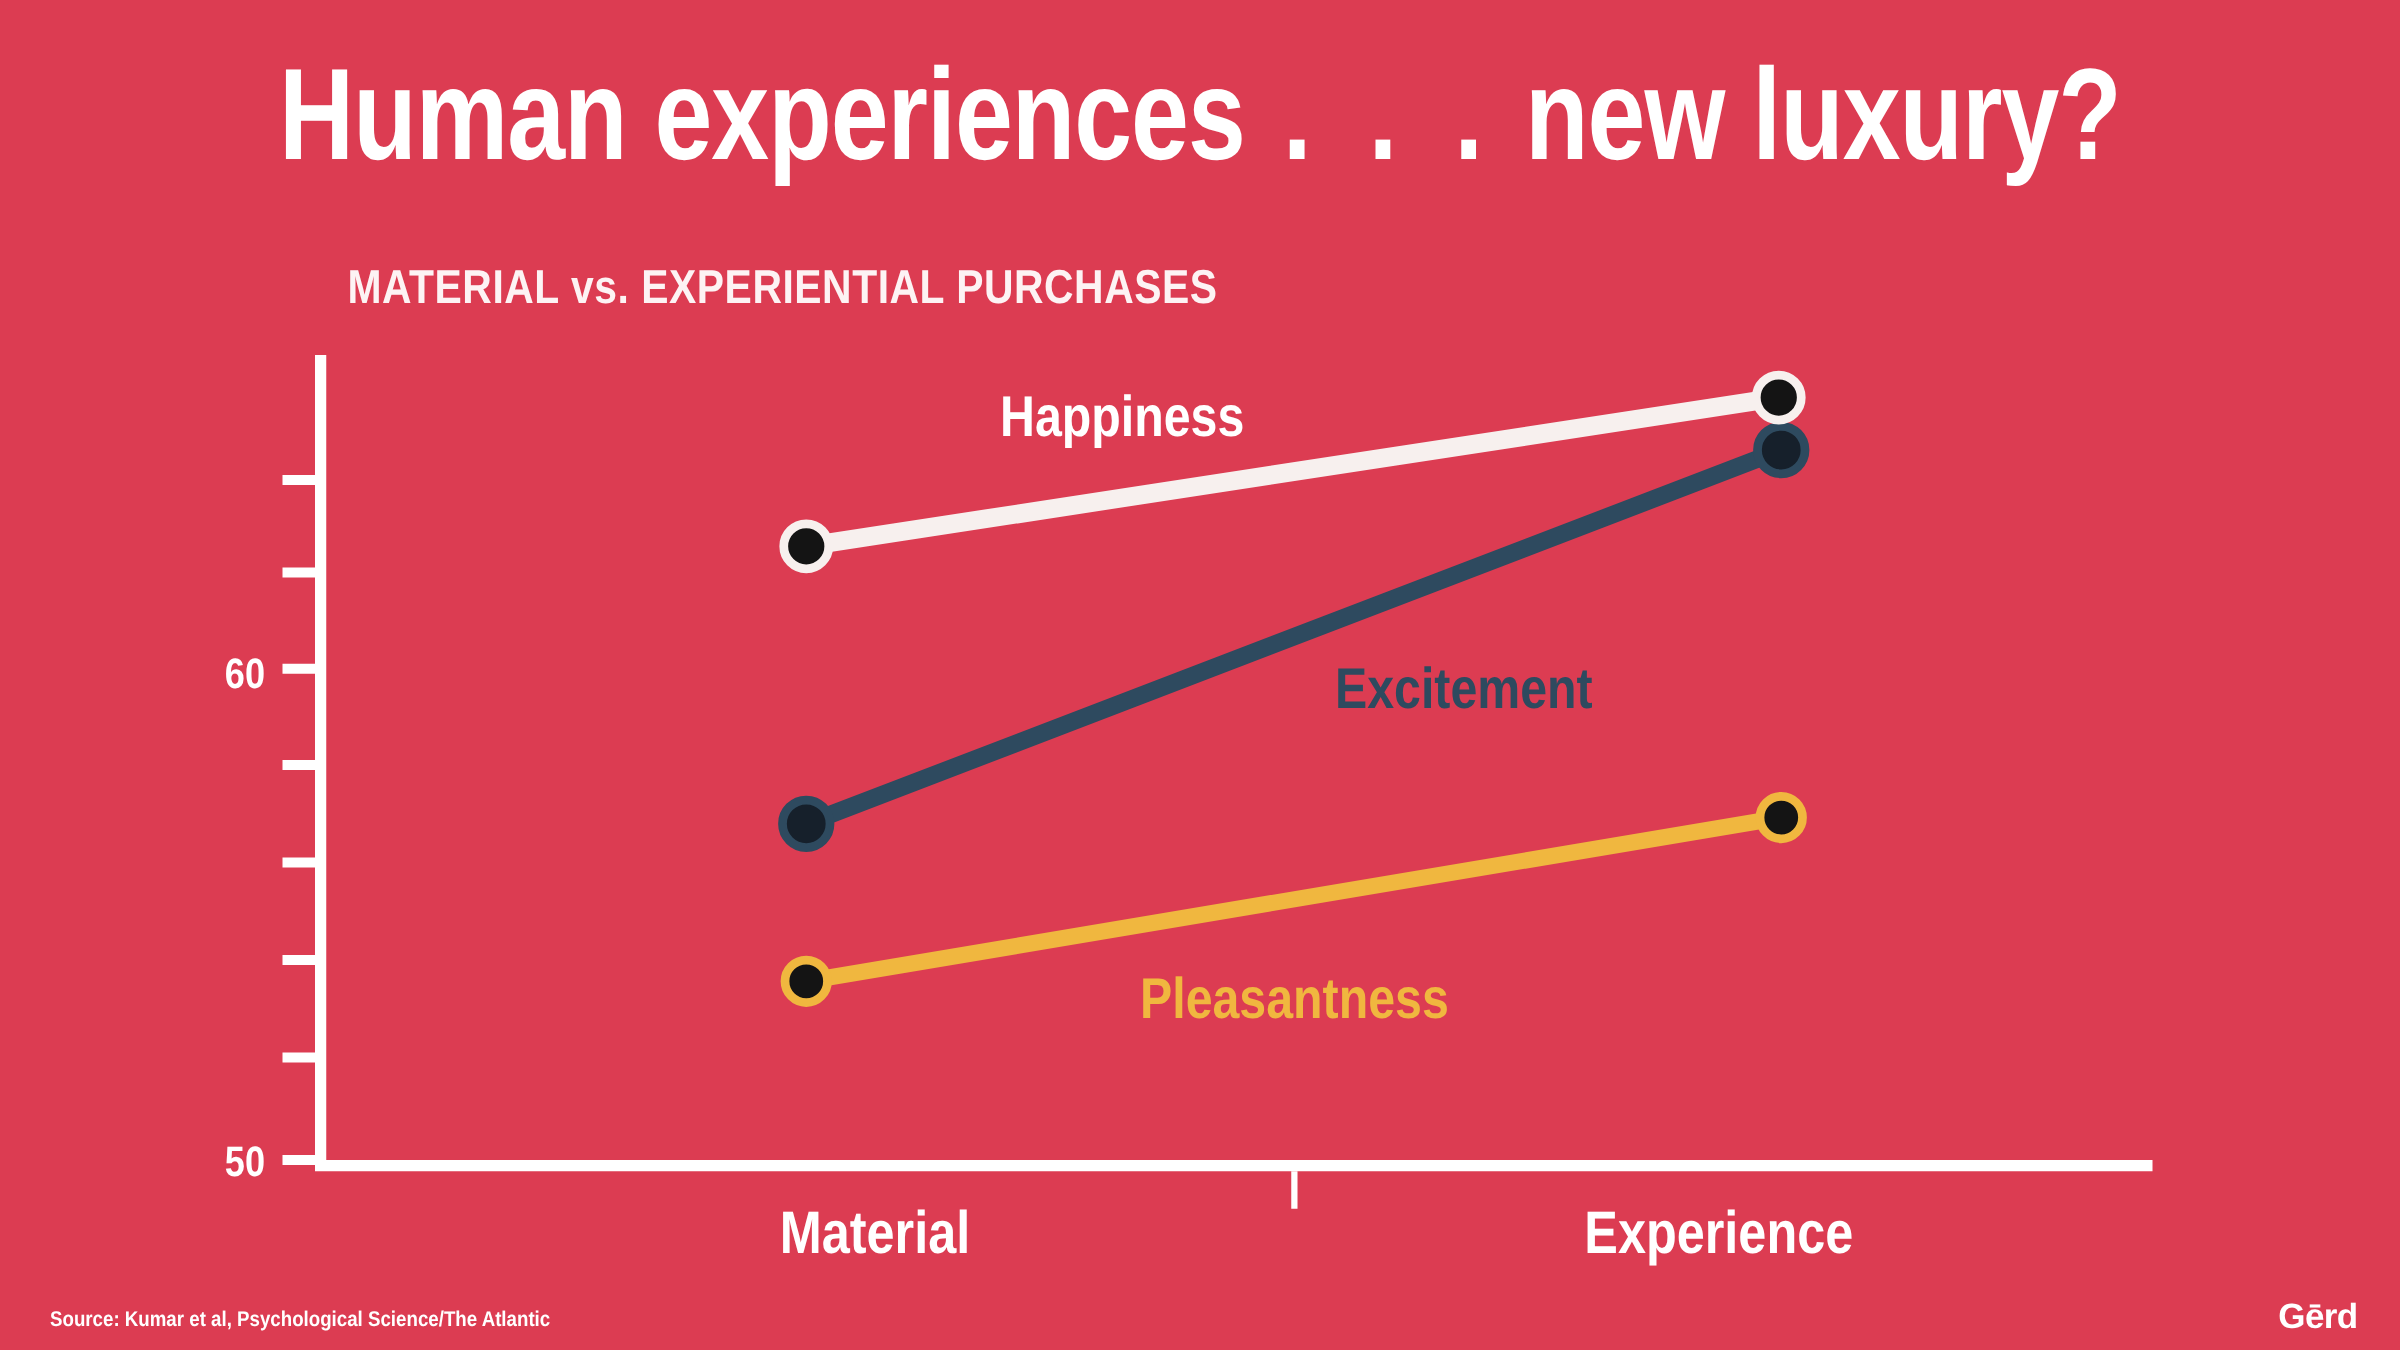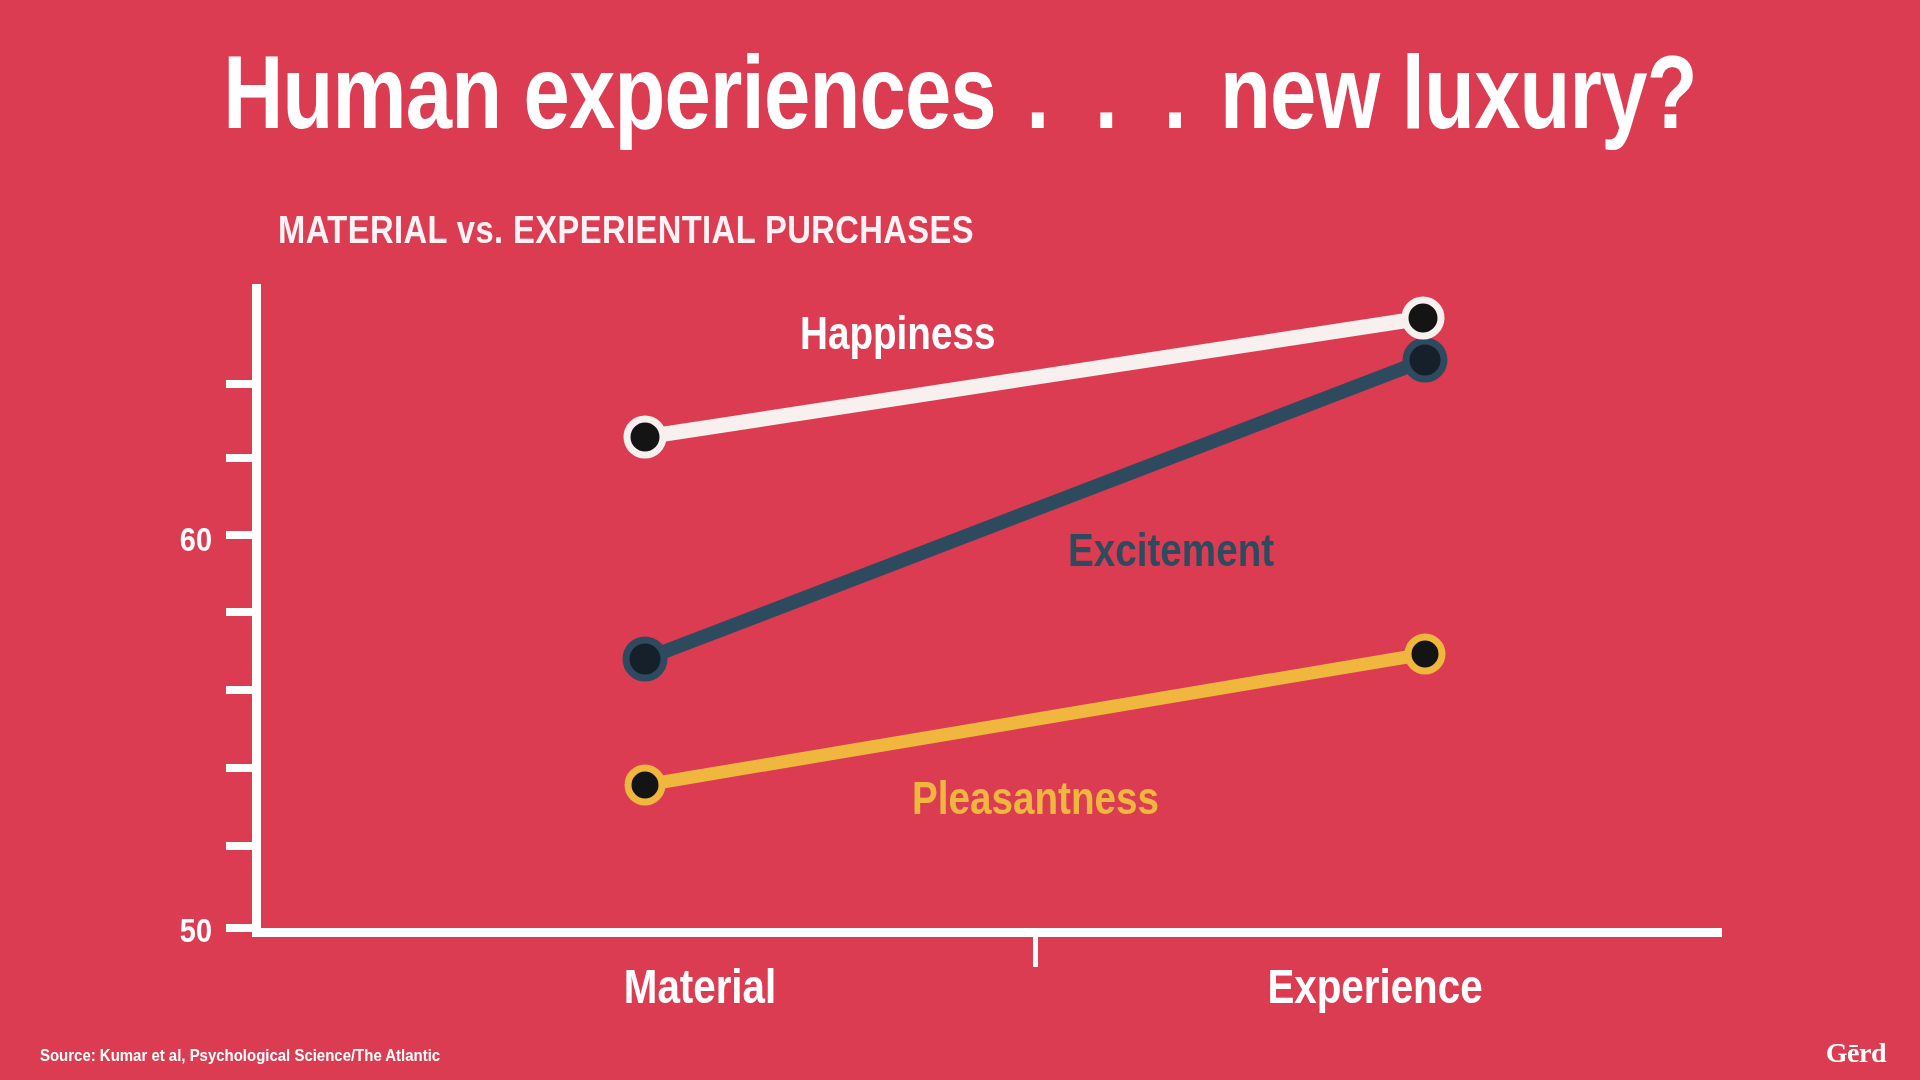--- a/index.html
+++ b/index.html
@@ -120,21 +120,21 @@
     line-height: 19px;
     transform: scaleX(0.88);
     transform-origin: left top;
     white-space: nowrap;
   }
   #logo {
     position: absolute;
     right: 34px;
     top: 1038px;
     color: #ffffff;
-    font-family: Liberation Serif, serif;
+    font-family: Liberation Sans, sans-serif;
     font-weight: bold;
     font-size: 28px;
     line-height: 30px;
     letter-spacing: -0.5px;
     white-space: nowrap;
   }
 </style>
 </head>
 <body>
 

